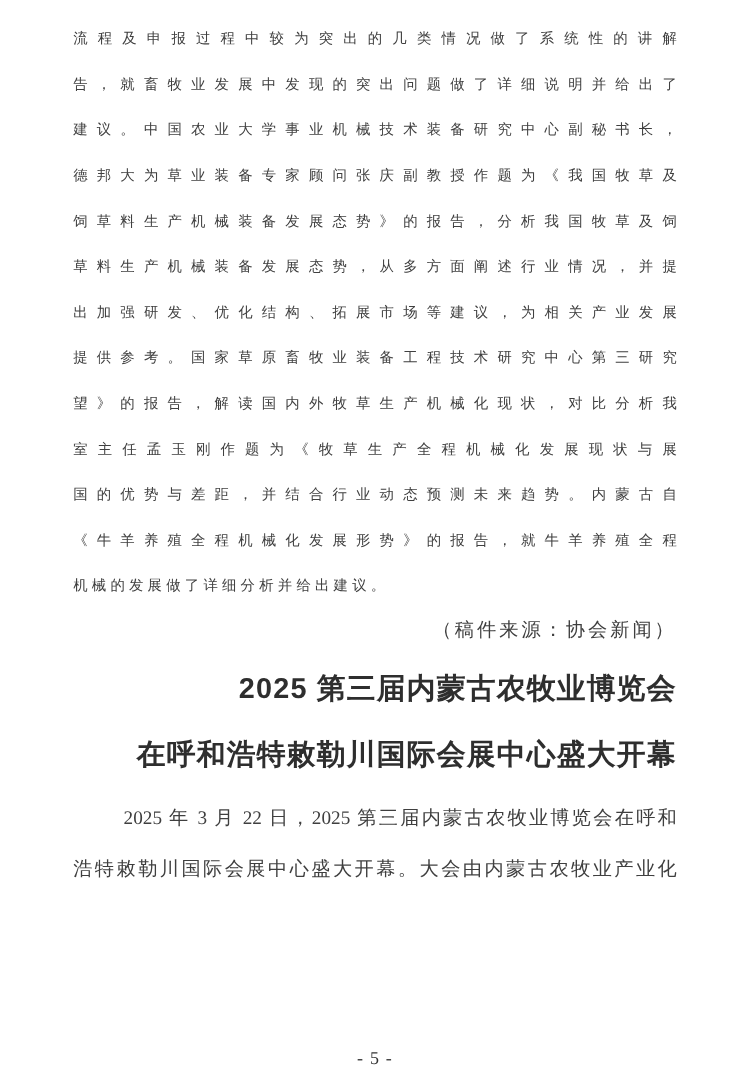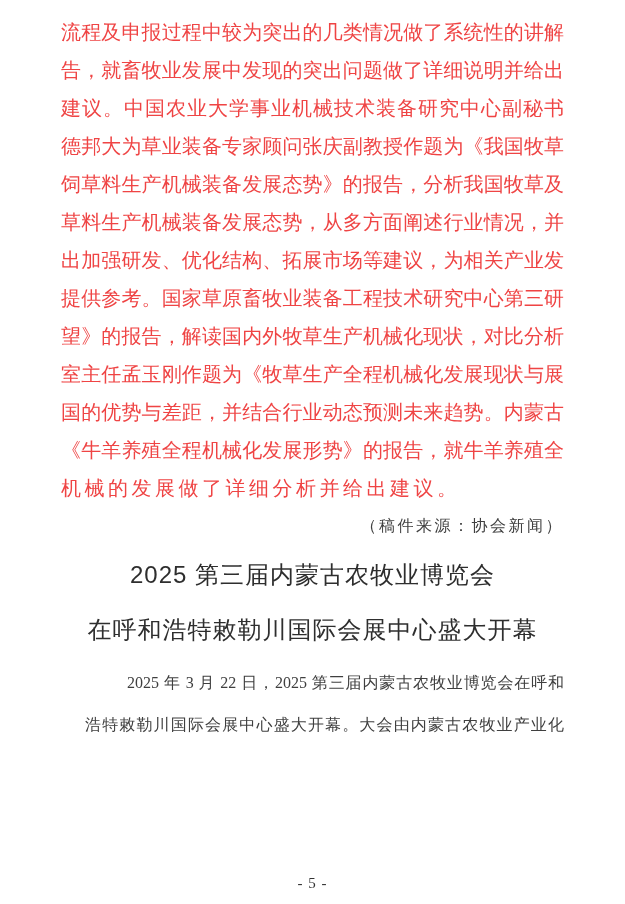--- a/index.html
+++ b/index.html
@@ -16,67 +16,66 @@
     font-family: "Liberation Serif", serif;
     color: #3f3f3f;
   }
   .content {
     padding: 13px 61px 0 61px;
   }
   
   .body-line {
     height: 38px;
     line-height: 38px;
-    font-size: 20px;
+    font-size: 12px;
     overflow: hidden;
     text-align: justify;
     text-align-last: justify;
-    color: #ef4444;
+    color: #404040;
   }
   .body-line.last-line {
     text-align: left;
     text-align-last: left;
     letter-spacing: 3.5px;
   }
   .source-note {
     height: 38px;
     line-height: 38px;
     font-size: 16px;
     text-align: right;
     letter-spacing: 2.5px;
     color: #3f3f3f;
   }
   
   .article-title {
     margin-top: 2px;
     font-family: "Liberation Sans", sans-serif;
-    font-weight: normal;
+    font-weight: bold;
     font-size: 24px;
     line-height: 55px;
-    text-align: center;
+    text-align: right;
     color: #2e2e2e;
     letter-spacing: 1px;
   }
   .title-line {
     height: 55px;
     overflow: hidden;
   }
   
   .para2 {
     margin-top: 5px;
   }
   .para2-line {
     height: 42px;
     line-height: 42px;
     font-size: 16px;
     overflow: hidden;
     text-align: justify;
     text-align-last: justify;
     color: #3f3f3f;
-    margin-left: 24px;
   }
   .para2-line.indented {
     padding-left: 42px;
   }
   .page-footer {
     position: absolute;
     left: 0;
     bottom: 12px;
     width: 100%;
     text-align: center;

